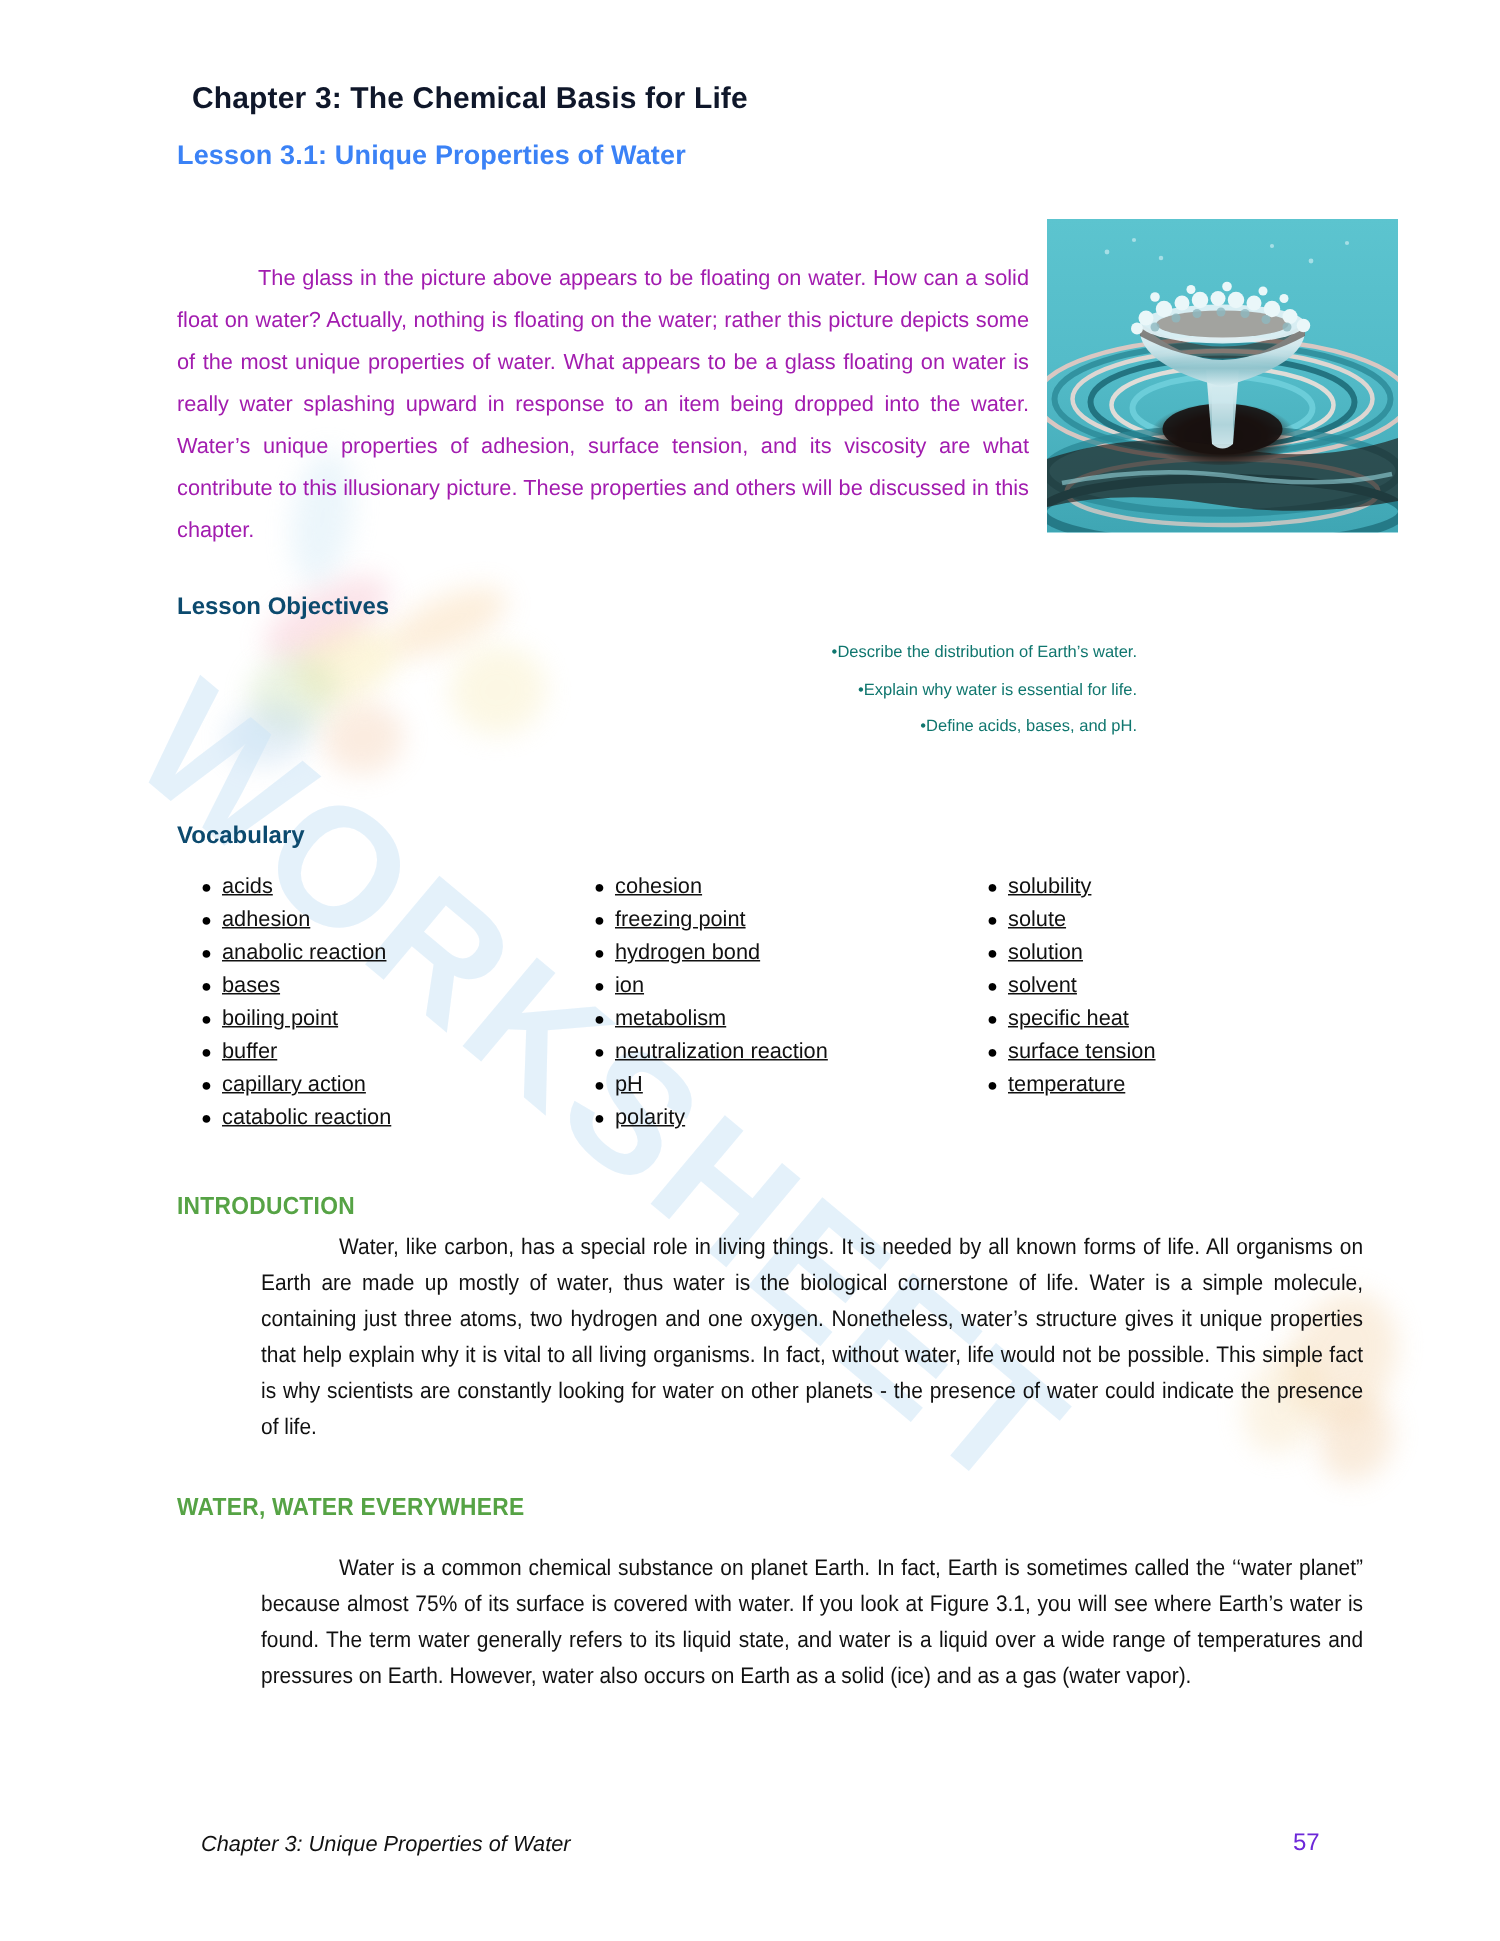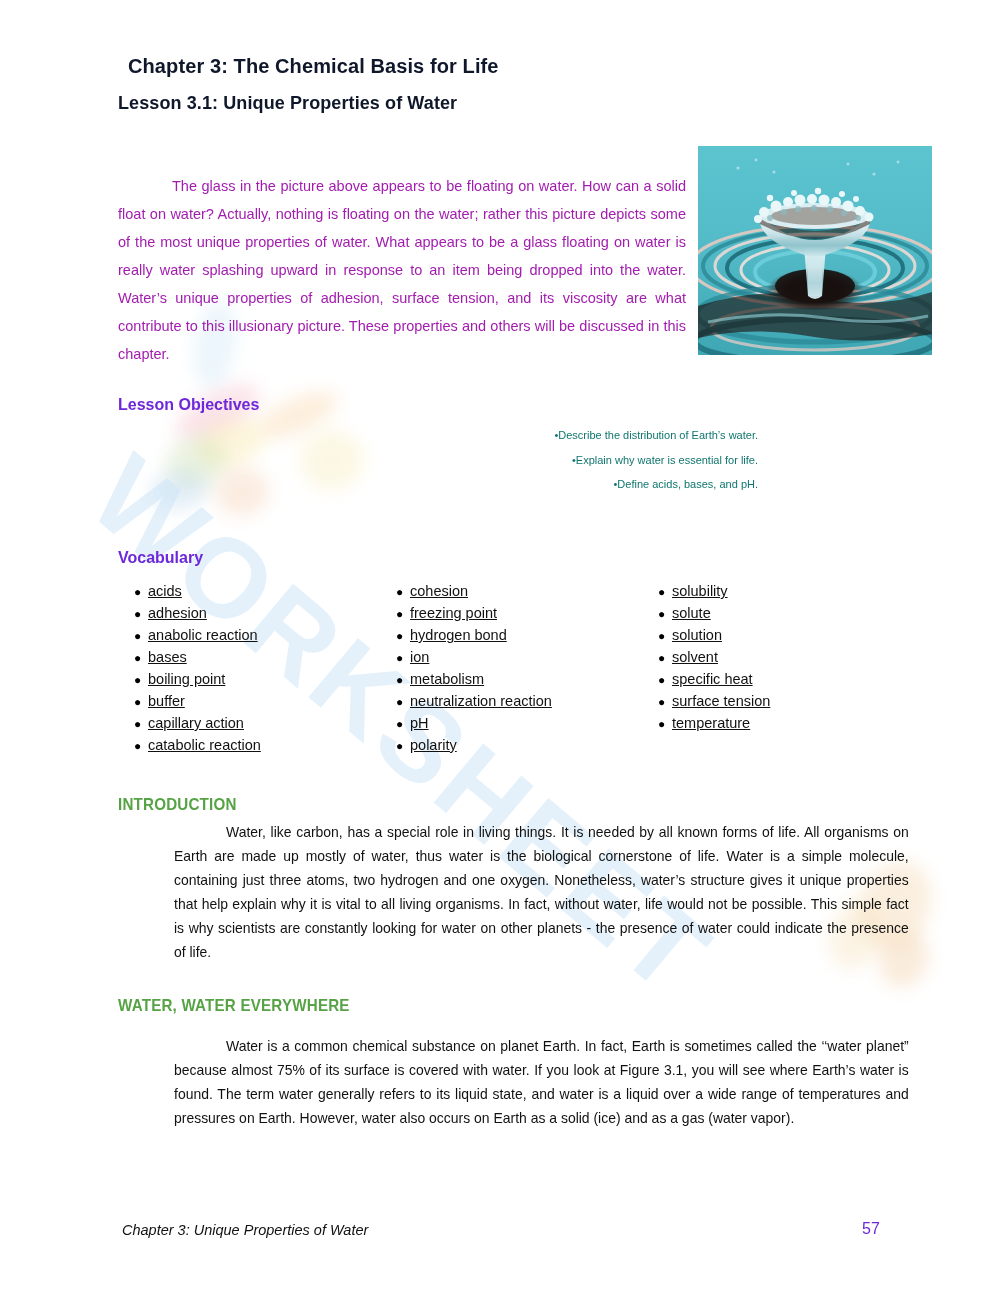--- a/index.html
+++ b/index.html
@@ -74,21 +74,21 @@
     font-weight: bold;
     color: #0f172a;
     letter-spacing: .1px;
   }
   .h-lesson {
     position: absolute;
     left: 118px;
     top: 93px;
     font-size: 18px;
     font-weight: bold;
-    color: #0f172a;
+    color: #3b82f6;
     letter-spacing: .1px;
   }
 
   
   .photo {
     position: absolute;
     left: 698px;
     top: 146px;
     width: 234px;
     height: 209px;
@@ -107,21 +107,21 @@
     text-align: justify;
     text-indent: 54px;
     color: #a21caf;
   }
 
   .sec-head-green {
     position: absolute;
     left: 118px;
     font-size: 16px;
     font-weight: bold;
-    color: #6d28d9;
+    color: #0c4a6e;
   }
   #lesson-objectives-head { top: 396px; }
   #vocabulary-head { top: 549px; }
 
   .obj-list {
     position: absolute;
     left: 118px;
     top: 423px;
     width: 640px;
     font-size: 11px;
@@ -187,21 +187,21 @@
     color: #111;
     font-family: "Liberation Sans Narrow", "Liberation Sans", sans-serif;
   }
   .narrow-para > span { display: inline-block; transform: scaleX(.93); transform-origin: left top; }
   #introduction-para { top: 820px; }
   #water-everywhere-para { top: 1034px; }
 
   
   .footer-left {
     position: absolute;
-    left: 122px;
+    left: 134px;
     top: 1222px;
     font-size: 14.5px;
     font-style: italic;
     color: #111;
     font-family: "Liberation Sans Narrow", "Liberation Sans", sans-serif;
   }
   .footer-right {
     position: absolute;
     left: 862px;
     top: 1220px;

